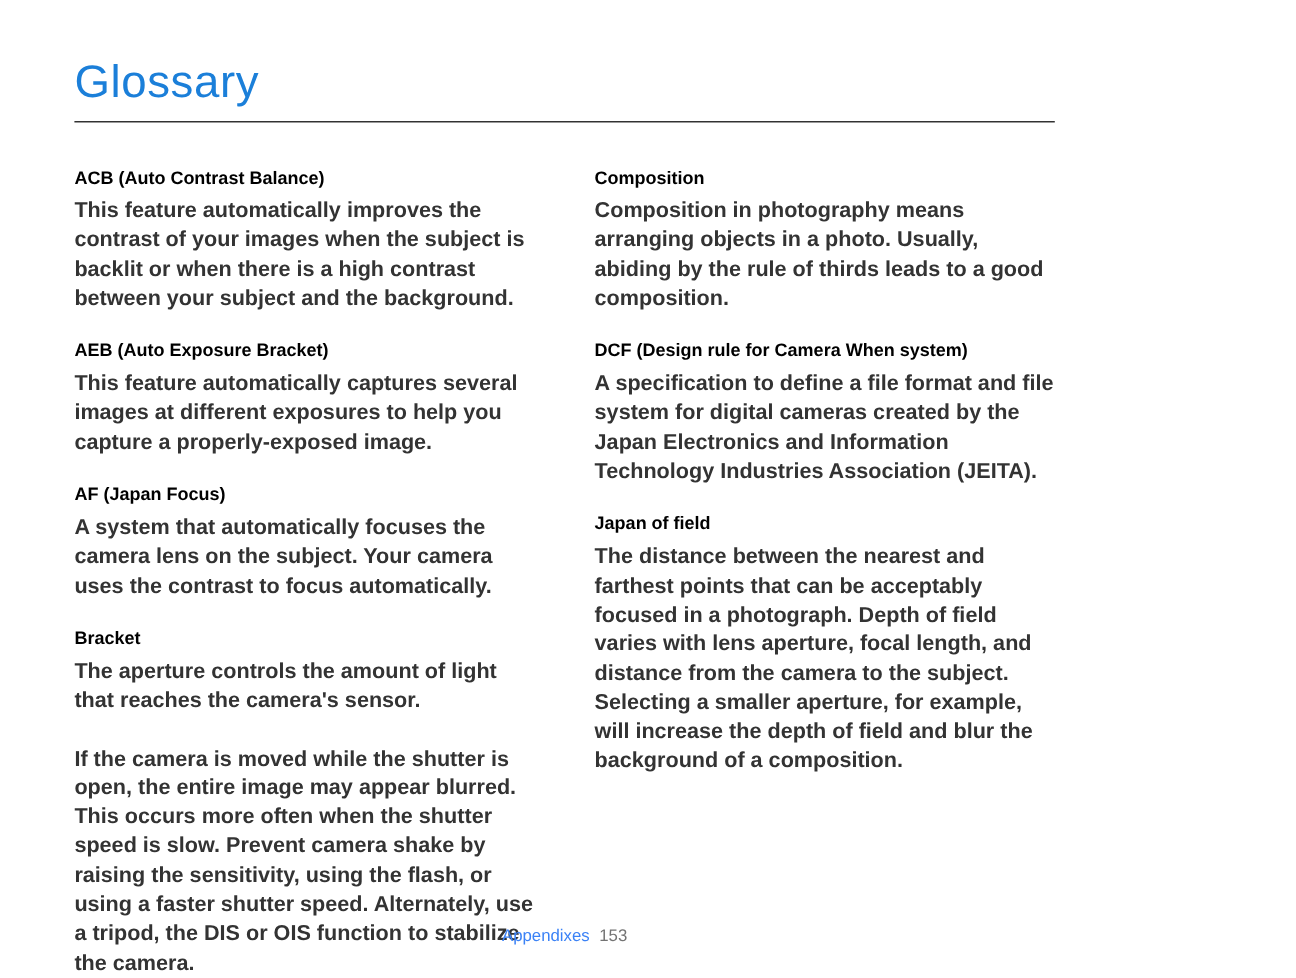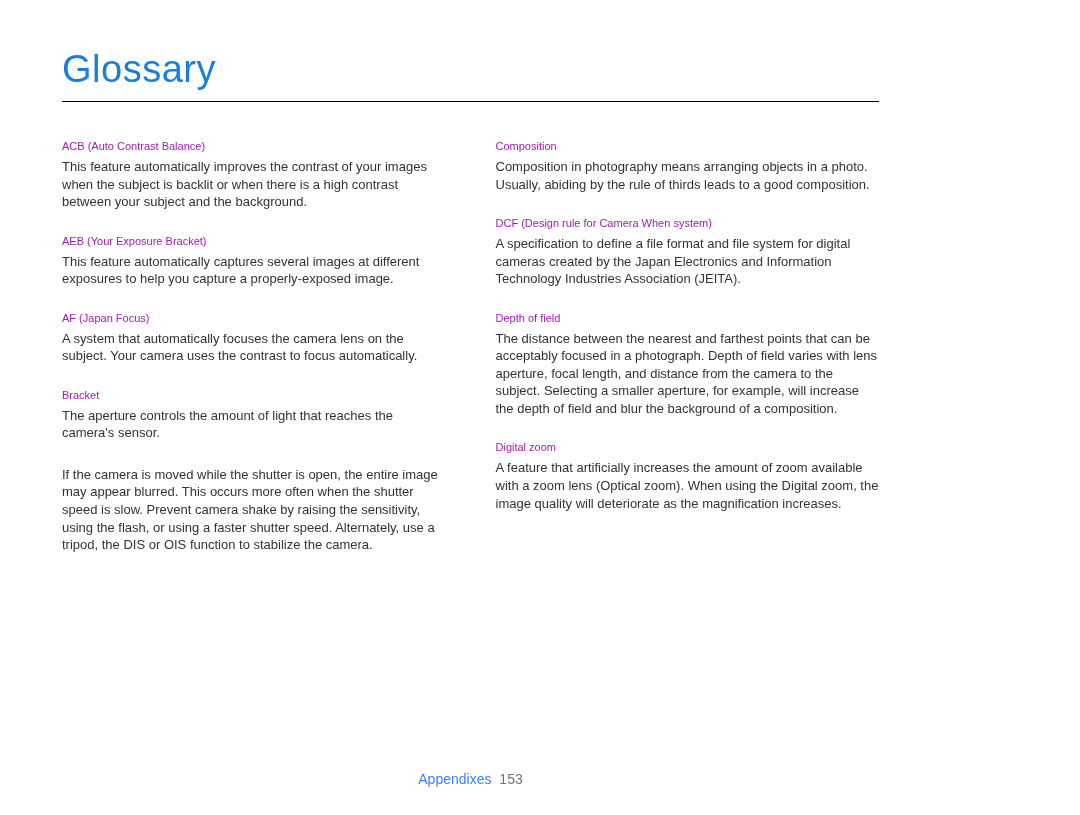--- a/index.html
+++ b/index.html
@@ -3,40 +3,40 @@
 <meta charset="utf-8">
 <style>
   * { box-sizing: border-box; margin: 0; padding: 0; }
   html, body { width: 1080px; height: 815px; background: #ffffff; font-family: Arial, Helvetica, sans-serif; color: #333; }
   .page { width: 941px; height: 815px; padding: 48px 62px 36px 62px; position: relative; }
   .title { color: #1b7fd9; font-size: 38px; font-weight: 400; letter-spacing: 0.5px; padding-bottom: 8px; }
   .rule { border: none; border-top: 1px solid #000; margin-top: 2px; margin-bottom: 38px; }
   .columns { display: flex; gap: 50px; }
   .col { flex: 1; }
   .entry { margin-bottom: 24px; }
-  .term { font-weight: normal; font-size: 11px; color: #a21caf; margin-bottom: 6px; }
-  .def { font-size: 13px; line-height: 1.35; color: #333; font-weight: 400; }
+  .term { font-weight: bold; font-size: 15px; color: #000000; margin-bottom: 6px; }
+  .def { font-size: 18px; line-height: 1.35; color: #333; font-weight: 700; }
   .footer { position: absolute; bottom: 28px; left: 0; width: 100%; text-align: center; font-size: 14px; color: #333; }
   .footer .sec { color: #3b82f6; }
   .footer .pg { color: #737373; margin-left: 4px; }
 </style>
 </head>
 <body>
 
 <div class="page">
   <h1 class="title">Glossary</h1>
   <hr class="rule">
   <div class="columns">
     <div class="col" id="col-left">
         <div class="entry">
           <div class="term">ACB (Auto Contrast Balance)</div>
           <div class="def">This feature automatically improves the contrast of your images when the subject is backlit or when there is a high contrast between your subject and the background.</div>
         </div>
         <div class="entry">
-          <div class="term">AEB (Your Exposure Bracket)</div>
+          <div class="term">AEB (Auto Exposure Bracket)</div>
           <div class="def">This feature automatically captures several images at different exposures to help you capture a properly-exposed image.</div>
         </div>
         <div class="entry">
           <div class="term">AF (Japan Focus)</div>
           <div class="def">A system that automatically focuses the camera lens on the subject. Your camera uses the contrast to focus automatically.</div>
         </div>
         <div class="entry">
           <div class="term">Bracket</div>
           <div class="def">The aperture controls the amount of light that reaches the camera's sensor.</div>
         </div>
@@ -47,26 +47,22 @@
     <div class="col" id="col-right">
         <div class="entry">
           <div class="term">Composition</div>
           <div class="def">Composition in photography means arranging objects in a photo. Usually, abiding by the rule of thirds leads to a good composition.</div>
         </div>
         <div class="entry">
           <div class="term">DCF (Design rule for Camera When system)</div>
           <div class="def">A specification to define a file format and file system for digital cameras created by the Japan Electronics and Information Technology Industries Association (JEITA).</div>
         </div>
         <div class="entry">
-          <div class="term">Depth of field</div>
+          <div class="term">Japan of field</div>
           <div class="def">The distance between the nearest and farthest points that can be acceptably focused in a photograph. Depth of field varies with lens aperture, focal length, and distance from the camera to the subject. Selecting a smaller aperture, for example, will increase the depth of field and blur the background of a composition.</div>
-        </div>
-        <div class="entry">
-          <div class="term">Digital zoom</div>
-          <div class="def">A feature that artificially increases the amount of zoom available with a zoom lens (Optical zoom). When using the Digital zoom, the image quality will deteriorate as the magnification increases.</div>
         </div>
       </div>
   </div>
   <div class="footer">
     <span class="sec">Appendixes</span>
     <span class="pg">153</span>
   </div>
 </div>
 
 </body></html>

